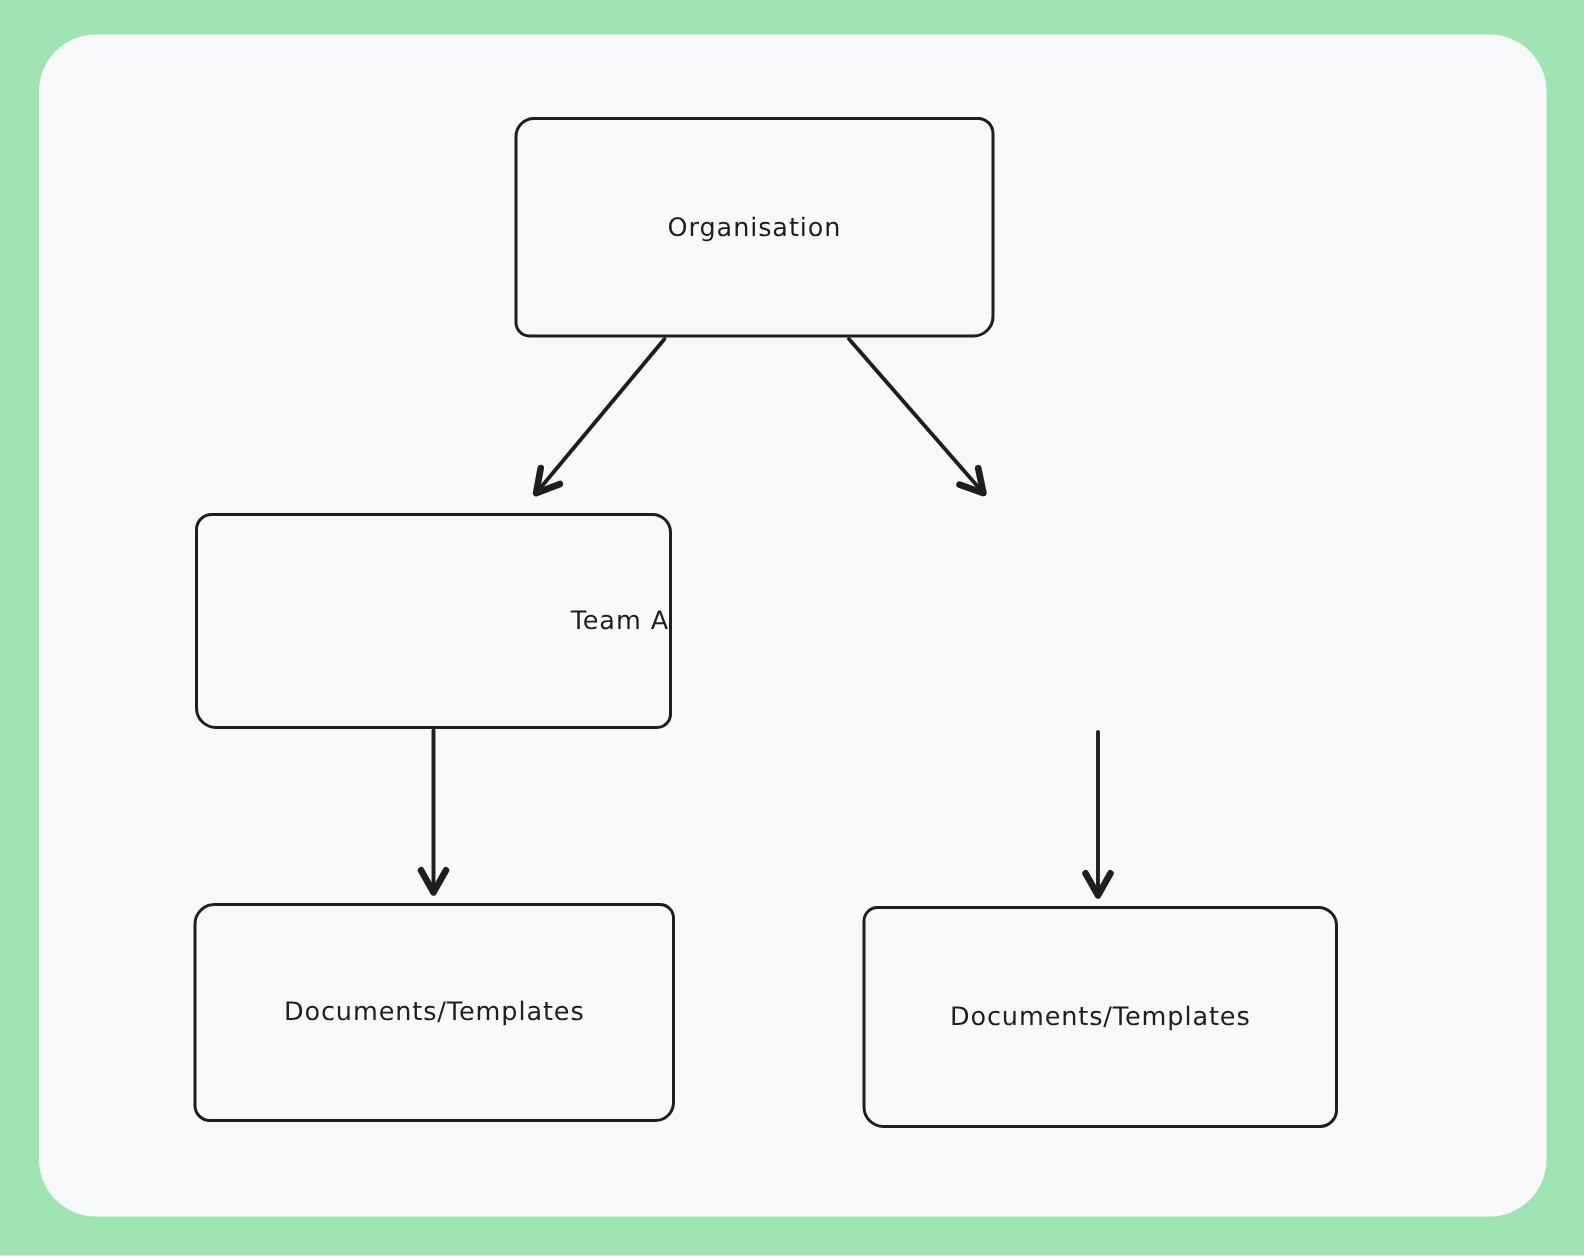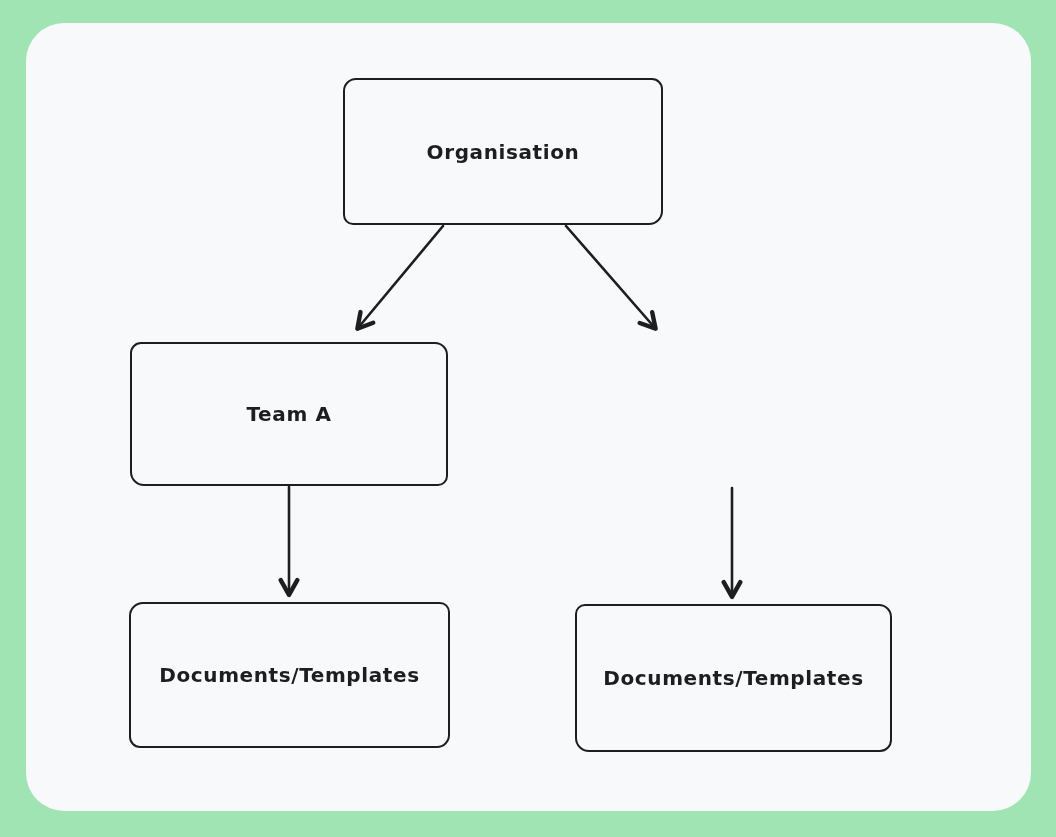--- a/index.html
+++ b/index.html
@@ -39,27 +39,27 @@
     box-sizing: border-box;
     border: 2.5px solid #1e1e1e;
     background: #f8f9fb;
     display: flex;
     align-items: center;
     justify-content: center;
     cursor: pointer;
   }
   
   .node-org   { left: 317px; top:  55px; width: 320px; height: 147px; border-radius: 13px 11px 14px 10px; }
-  .node-teama { left: 104px; top: 319px; width: 318px; height: 144px; border-radius: 11px 13px 10px 14px; }
+  .node-teama { left: 104px; top: 319px; width: 318px; height: 144px; border-radius: 11px 13px 10px 14px; justify-content: flex-end; }
   .node-teamb { left: 545px; top: 319px; width: 319px; height: 145px; border-radius: 12px 14px 11px 13px; }
   .node-docsa { left: 103px; top: 579px; width: 321px; height: 146px; border-radius: 14px 10px 13px 11px; }
   .node-docsb { left: 549px; top: 581px; width: 317px; height: 148px; border-radius: 10px 13px 12px 14px; }
   .node-label {
-    font-size: 20px;
-    font-weight: 700;
+    font-size: 17px;
+    font-weight: 400;
     letter-spacing: 0.6px;
     color: #1e1e1e;
     white-space: nowrap;
     user-select: none;
   }
 </style>
 </head>
 <body>
 
 <div class="canvas">

